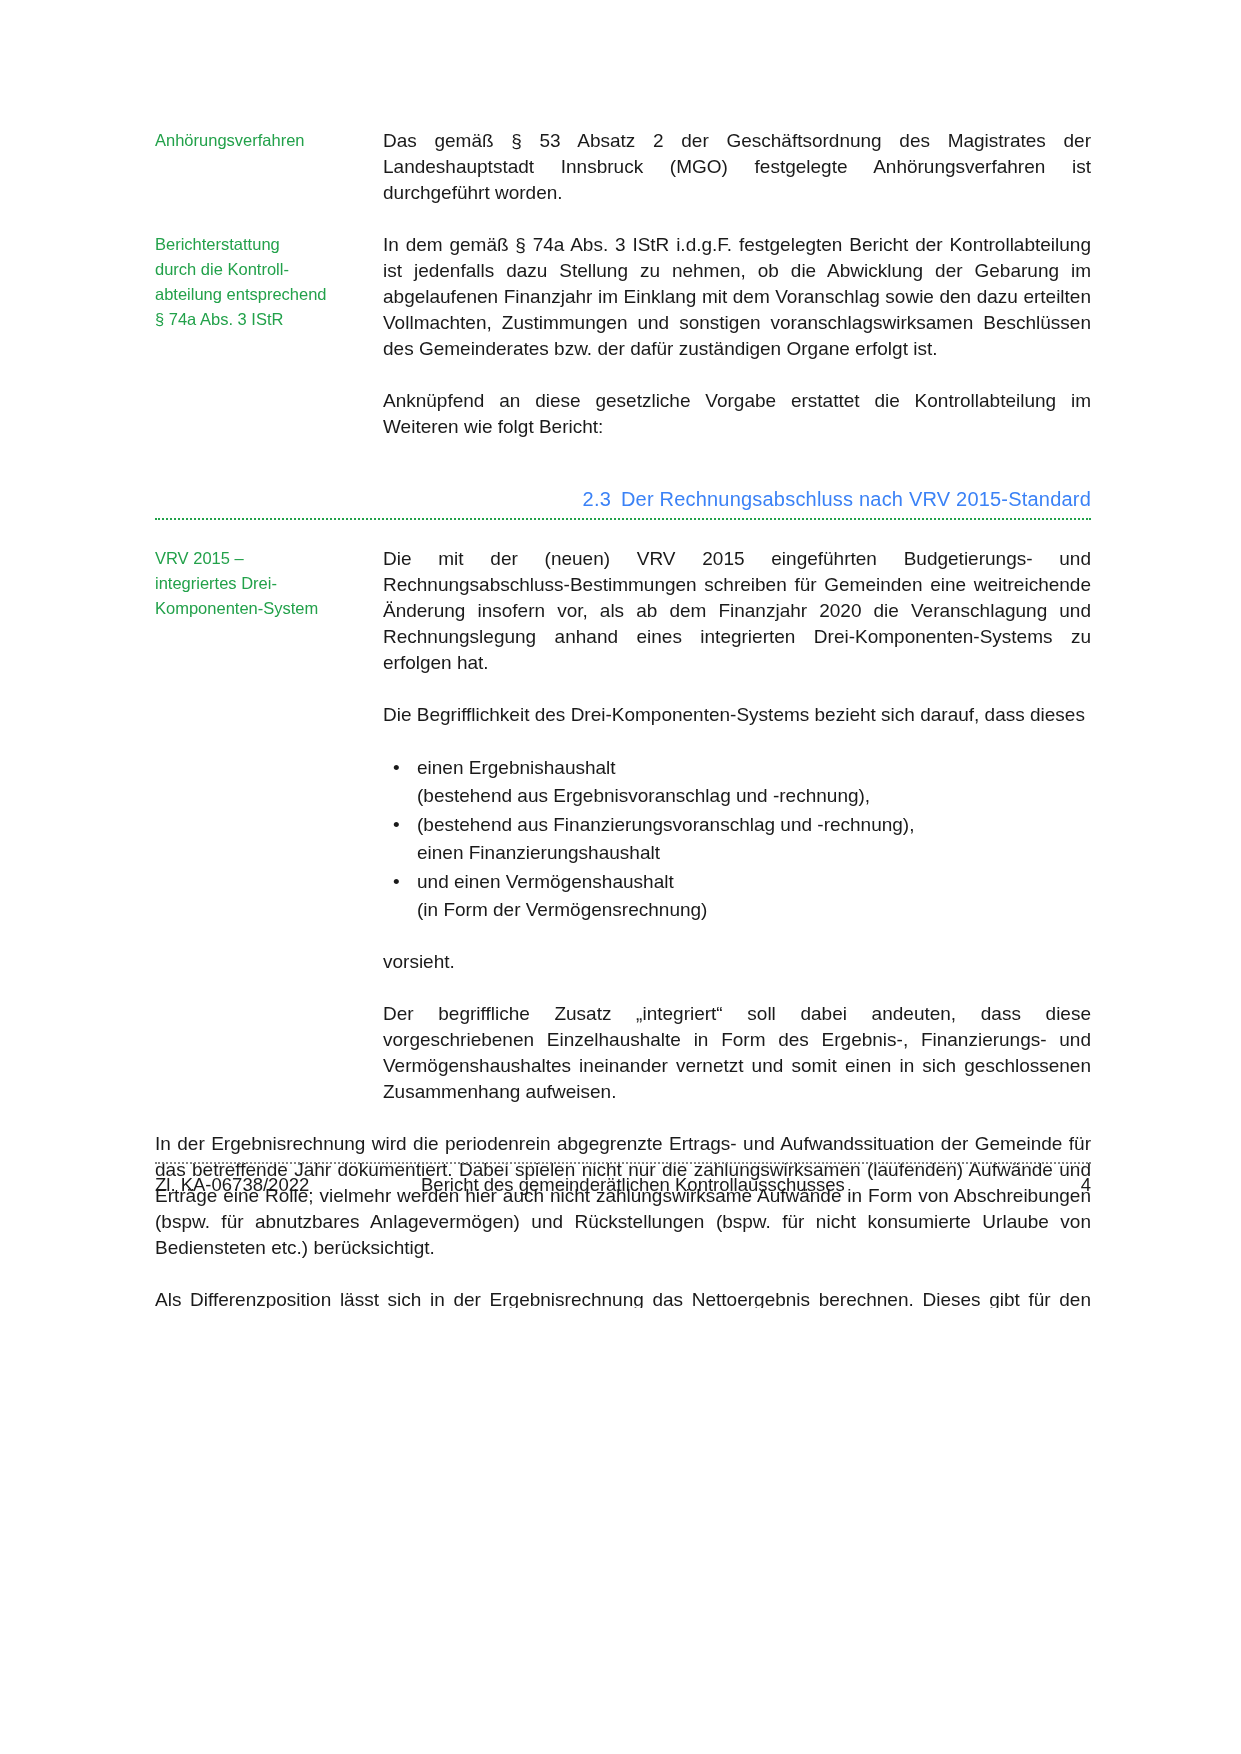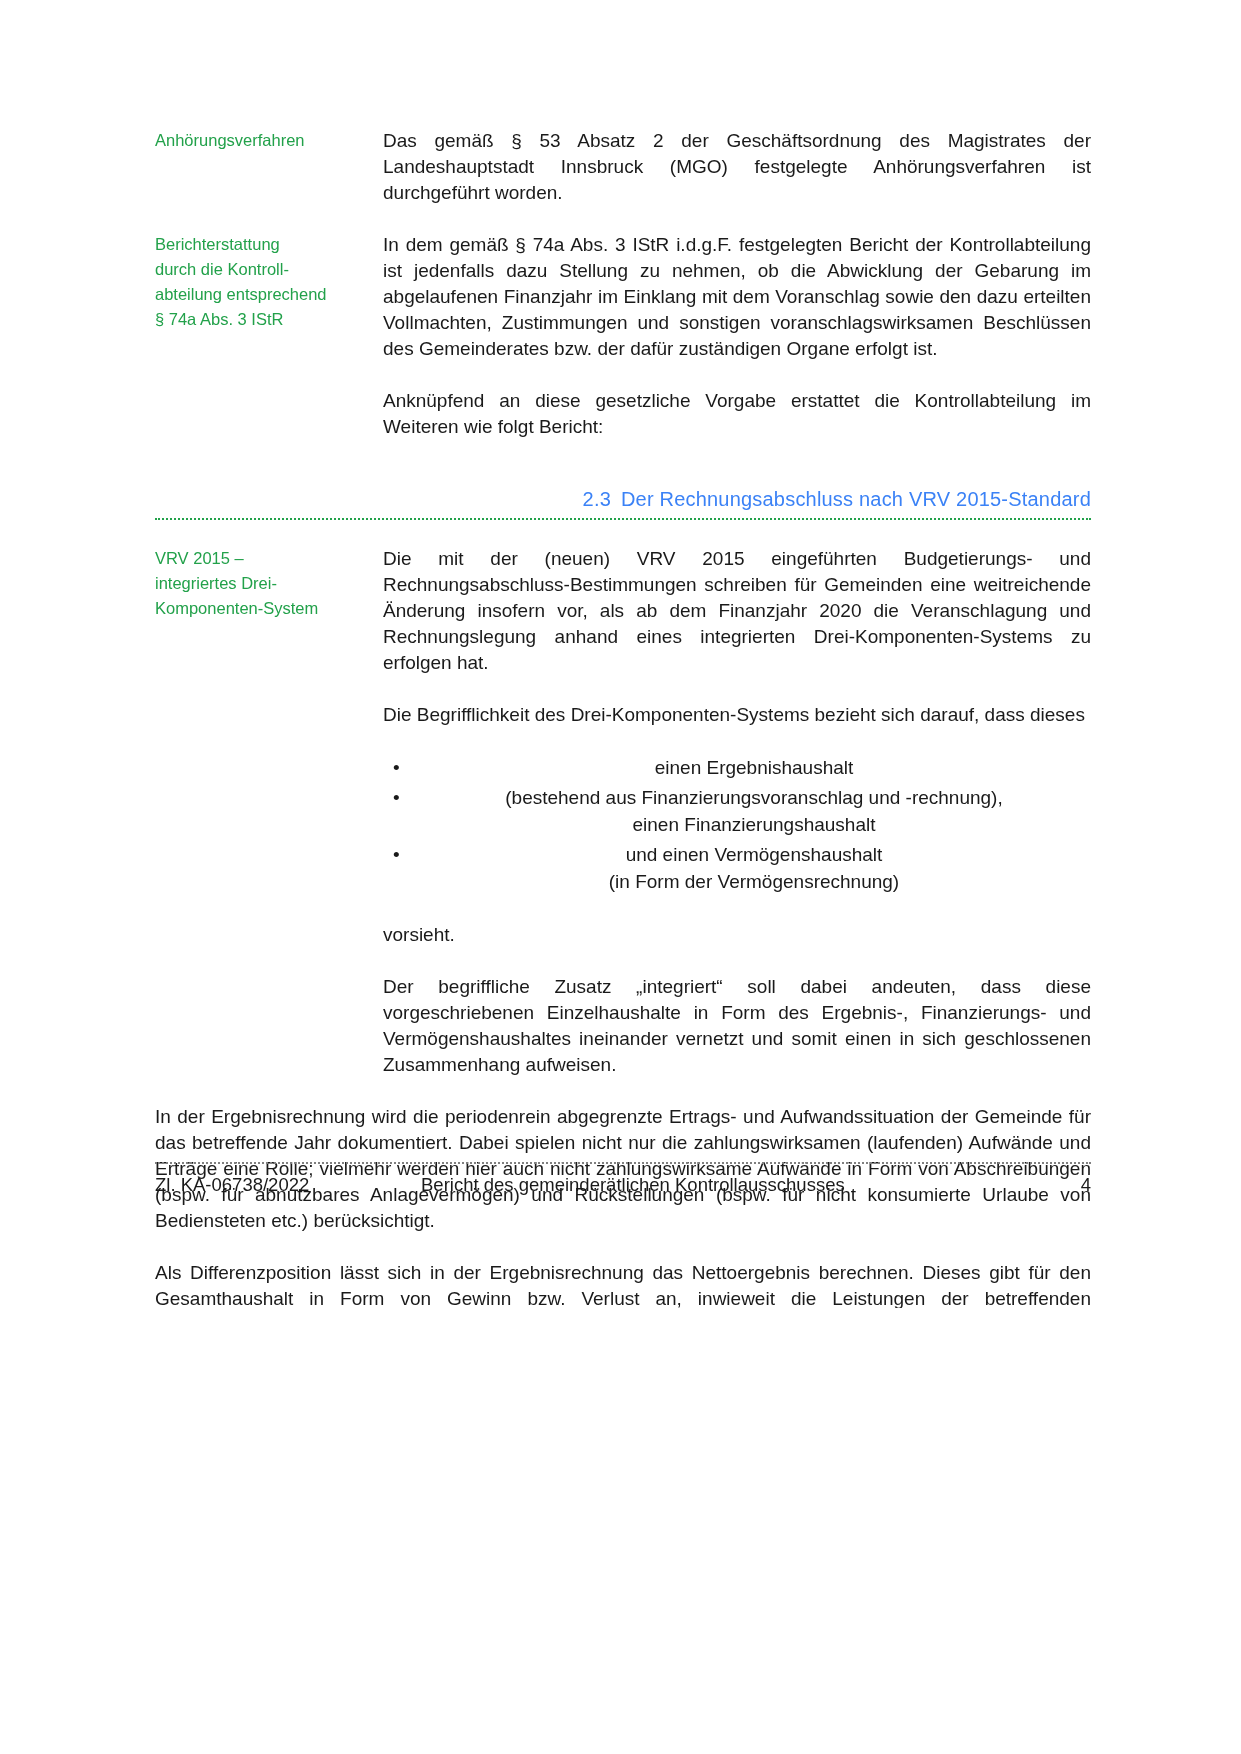--- a/index.html
+++ b/index.html
@@ -86,21 +86,20 @@
   ul.bullets li::before {
     content: "\2022";
     position: absolute;
     left: -24px;
     top: 0;
     font-size: 19px;
     color: #1a1a1a;
   }
   .li-line {
     display: block;
-    text-align: center;
   }
   .footer {
     position: absolute;
     left: 155px;
     right: 150px;
     bottom: 112px;
   }
   .footer-rule {
     border-bottom: 2px dotted #808080;
     height: 0;
@@ -168,20 +167,21 @@
         <div>VRV 2015 –</div>
         <div>integriertes Drei-</div>
         <div>Komponenten-System</div>
       </div>
       <div class="body-col">
         <p class="body">Die mit der (neuen) VRV 2015 eingeführten Budgetierungs- und Rechnungsabschluss-Bestimmungen schreiben für Gemeinden eine weitreichende Änderung insofern vor, als ab dem Finanzjahr 2020 die Veranschlagung und Rechnungslegung anhand eines integrierten Drei-Komponenten-Systems zu erfolgen hat.</p>
         <p class="body">Die Begrifflichkeit des Drei-Komponenten-Systems bezieht sich darauf, dass dieses</p>
         <ul class="bullets">
           <li>
             <span class="li-line">einen Ergebnishaushalt</span>
+            <span class="li-line">(bestehend aus Ergebnisvoranschlag und -rechnung),</span>
           </li>
           <li>
             <span class="li-line">(bestehend aus Finanzierungsvoranschlag und -rechnung),</span>
             <span class="li-line">einen Finanzierungshaushalt</span>
           </li>
           <li>
             <span class="li-line">und einen Vermögenshaushalt</span>
             <span class="li-line">(in Form der Vermögensrechnung)</span>
           </li>
         </ul>

